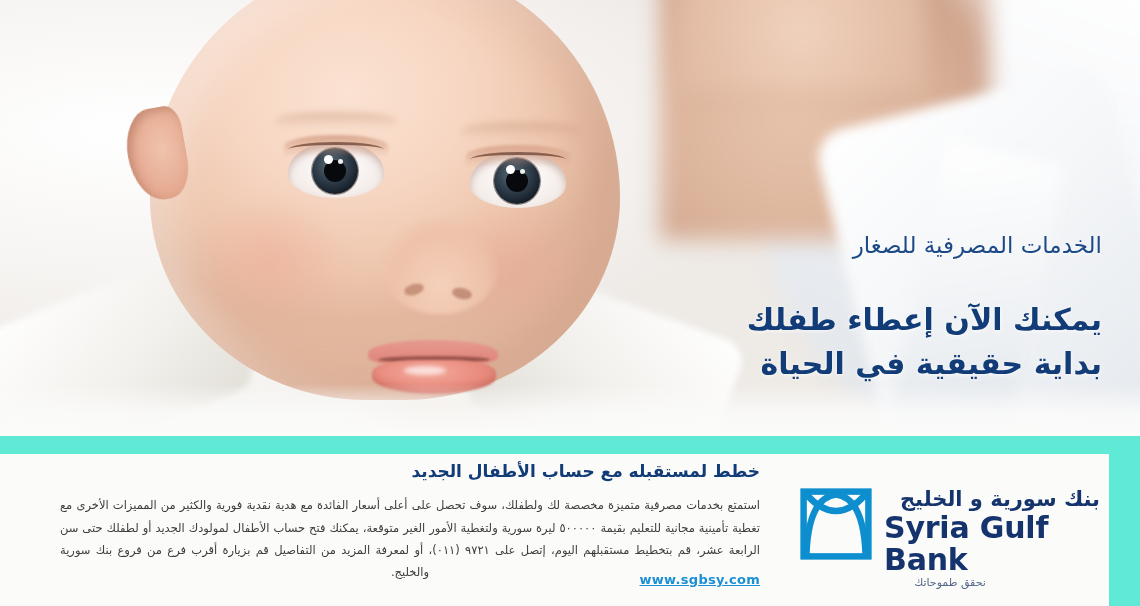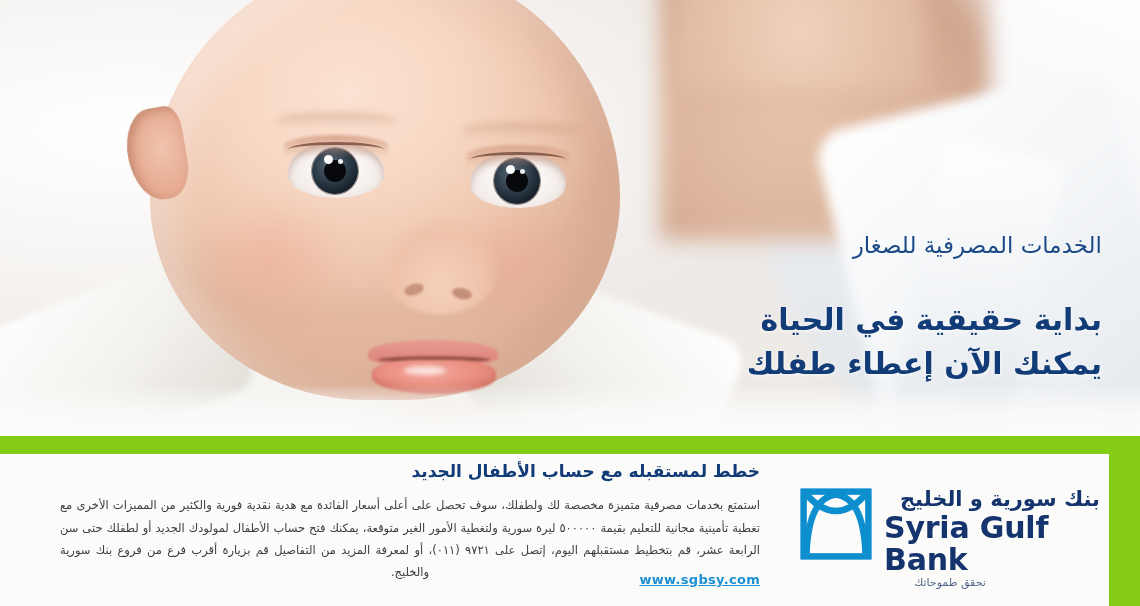--- a/index.html
+++ b/index.html
@@ -3,21 +3,21 @@
 <meta charset="utf-8">
 <title>Syria Gulf Bank — Kids Banking Ad</title>
 <style>
   html,body{margin:0;padding:0;}
   body{
     width:1140px;height:606px;overflow:hidden;
     background:#ffffff;
     font-family:"DejaVu Sans","Liberation Sans",sans-serif;
     -webkit-font-smoothing:antialiased;
   }
-  .banner{position:relative;width:1140px;height:606px;overflow:hidden;background:#84cc16;}
+  .banner{position:relative;width:1140px;height:606px;overflow:hidden;background:#5eead4;}
 
   
   .photo{
     position:absolute;left:0;top:0;width:1140px;height:436px;overflow:hidden;
     background:#f2efec;
   }
   
   .backdrop{
     position:absolute;inset:0;
     background:
@@ -274,22 +274,22 @@
       <div class="lip-gloss"></div>
       <div class="chin-shadow"></div>
     </div>
 
     <div class="photo-fade"></div>
   </div>
 
   <div class="kicker">الخدمات المصرفية للصغار</div>
 
   <div class="headline">
+    <span class="ln">يمكنك الآن إعطاء طفلك</span>
     <span class="ln">بداية حقيقية في الحياة</span>
-    <span class="ln">يمكنك الآن إعطاء طفلك</span>
   </div>
 
   <div class="panel">
 
     <div class="copy">
       <p class="subhead">خطط لمستقبله مع حساب الأطفال الجديد</p>
       <p class="bodytext">استمتع بخدمات مصرفية متميزة مخصصة لك ولطفلك، سوف تحصل على أعلى أسعار الفائدة مع هدية نقدية فورية والكثير من المميزات الأخرى مع تغطية تأمينية مجانية للتعليم بقيمة ٥٠٠٠٠٠ ليرة سورية ولتغطية الأمور الغير متوقعة، يمكنك فتح حساب الأطفال لمولودك الجديد أو لطفلك حتى سن الرابعة عشر، قم بتخطيط مستقبلهم اليوم، إتصل على ٩٧٢١ (٠١١)، أو لمعرفة المزيد من التفاصيل قم بزيارة أقرب فرع من فروع بنك سورية والخليج.</p>
     </div>
 
     <a class="site" href="#">www.sgbsy.com</a>

